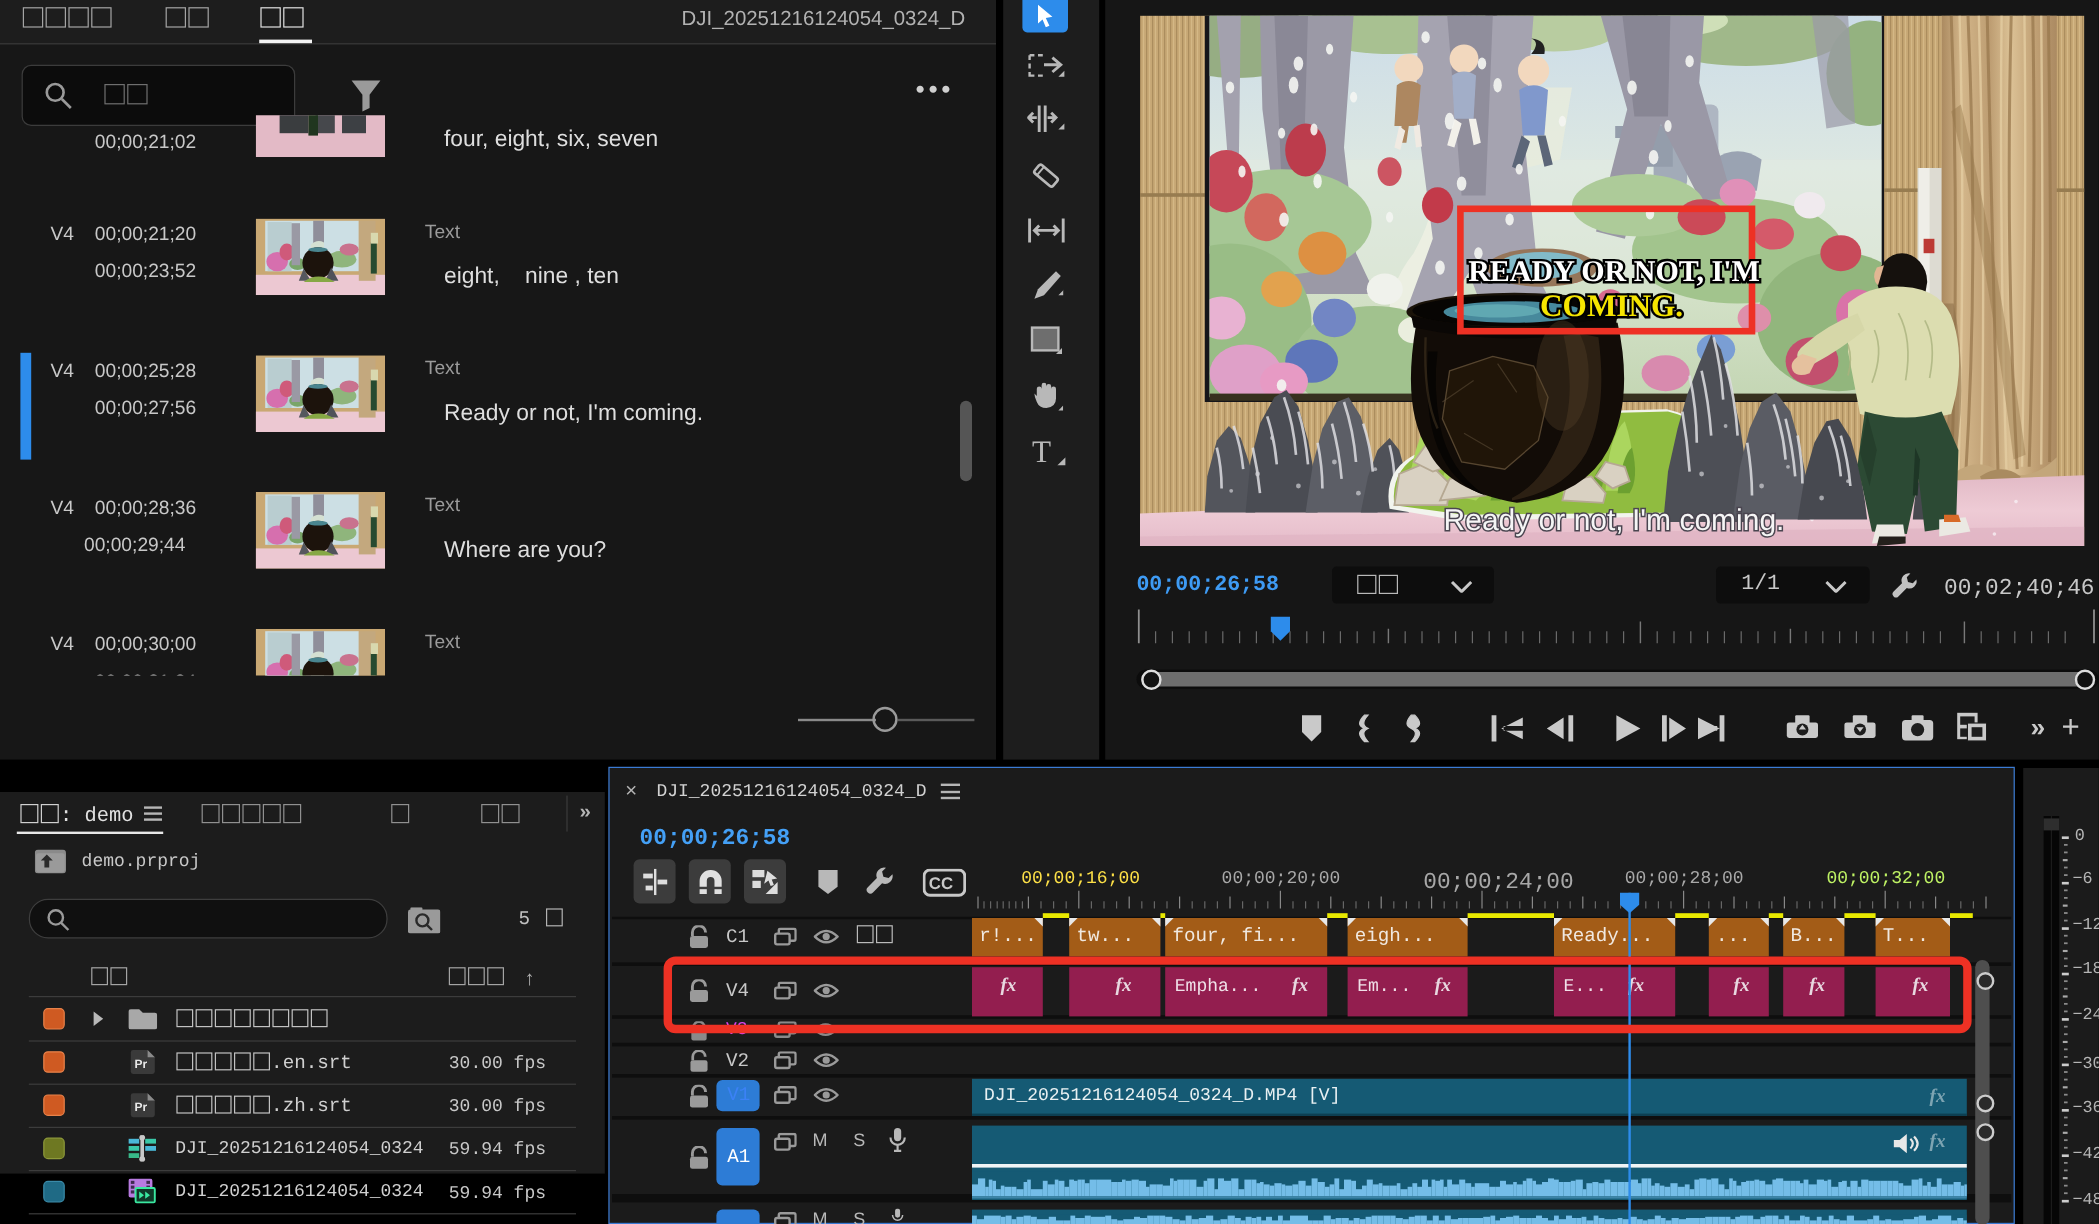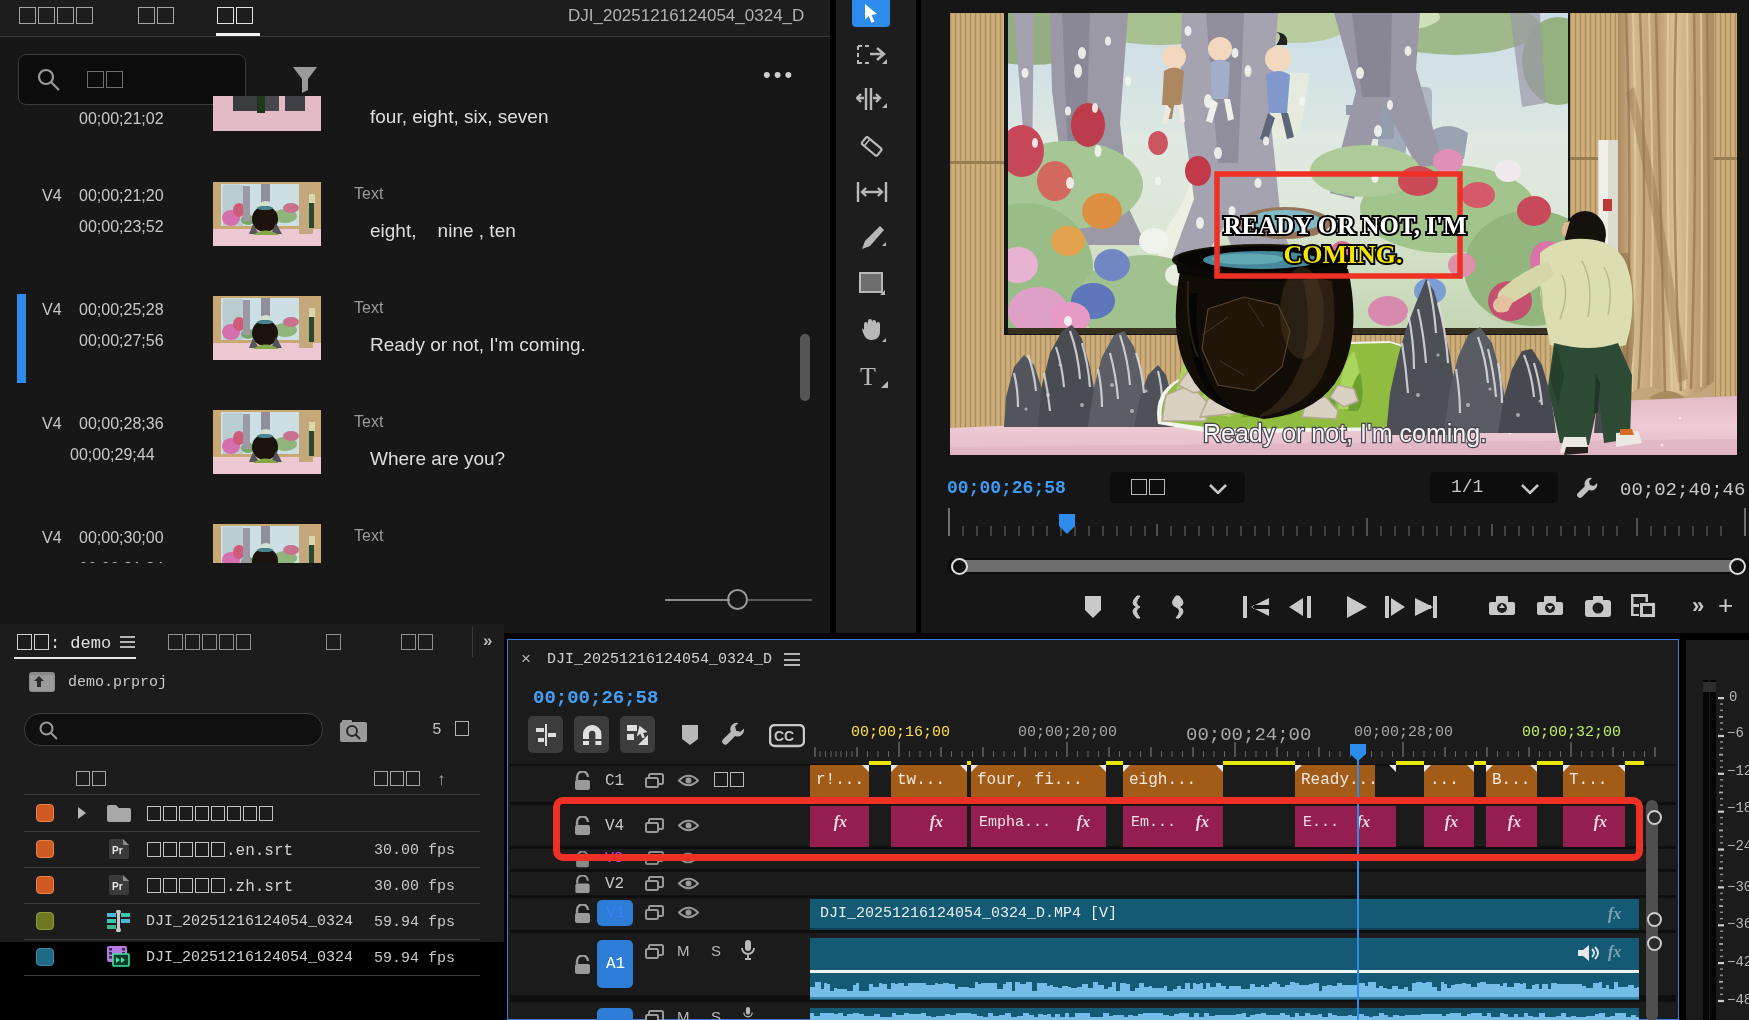--- a/index.html
+++ b/index.html
@@ -3,21 +3,21 @@
 <style>
 *{margin:0;padding:0;box-sizing:border-box}
 html,body{width:1749px;height:1020px;background:#000;overflow:hidden;font-family:"Liberation Sans",sans-serif}
 .abs{position:absolute}
 .cj{display:inline-block;width:.88em;height:.9em;border:1px solid;margin:0 .06em;vertical-align:-.1em;opacity:.92}
 .mono{font-family:"Liberation Mono",monospace}
 
 #pText{left:0;top:0;width:830px;height:633px;background:#171717}
 #pTools{left:836px;top:0;width:80px;height:633px;background:#1d1d1d}
 #pMon{left:921px;top:0;width:828px;height:633px;background:#161616}
-#pProj{left:0;top:624px;width:504px;height:318px;background:#1c1c1c}
+#pProj{left:0;top:660px;width:504px;height:318px;background:#1c1c1c}
 #pTl{left:507px;top:639px;width:1172px;height:381px;background:#1b1b1b;border:1px solid #3a7bd5}
 #pMeter{left:1686px;top:640px;width:63px;height:380px;background:#1b1b1b}
 
 .tab{position:absolute;top:5px;font-size:19px;color:#b5b5b5;letter-spacing:1px}
 .row-tc{position:absolute;color:#c8c8c8;font-size:16px}
 .row-cap{position:absolute;color:#dedede;font-size:19px}
 .thumb{position:absolute;left:213px;width:108px;height:64px;overflow:hidden}
 .clipC{position:absolute;top:125px;height:32px;background:#a35c17;overflow:hidden}
 .clipC span{color:#f0e8e0;font-size:16px;font-family:"Liberation Mono",monospace;position:absolute;left:6px;top:6px;white-space:nowrap}
 .clipV{position:absolute;top:166px;height:41px;background:#931e4f}
@@ -963,21 +963,21 @@
     </div>
   <div class="clipC" style="left:383px;width:76px">
       <span>tw...</span>
     </div>
   <div class="clipC" style="left:463px;width:135px">
       <span>four, fi...</span>
     </div>
   <div class="clipC" style="left:615px;width:100px">
       <span>eigh...</span>
     </div>
-  <div class="clipC" style="left:787px;width:80px">
+  <div class="clipC" style="left:787px;width:101px">
       <span>Ready...</span>
     </div>
   <div class="clipC" style="left:916px;width:50px">
       <span>...</span>
     </div>
   <div class="clipC" style="left:978px;width:51px">
       <span>B...</span>
     </div>
   <div class="clipC" style="left:1055px;width:62px">
       <span>T...</span>

